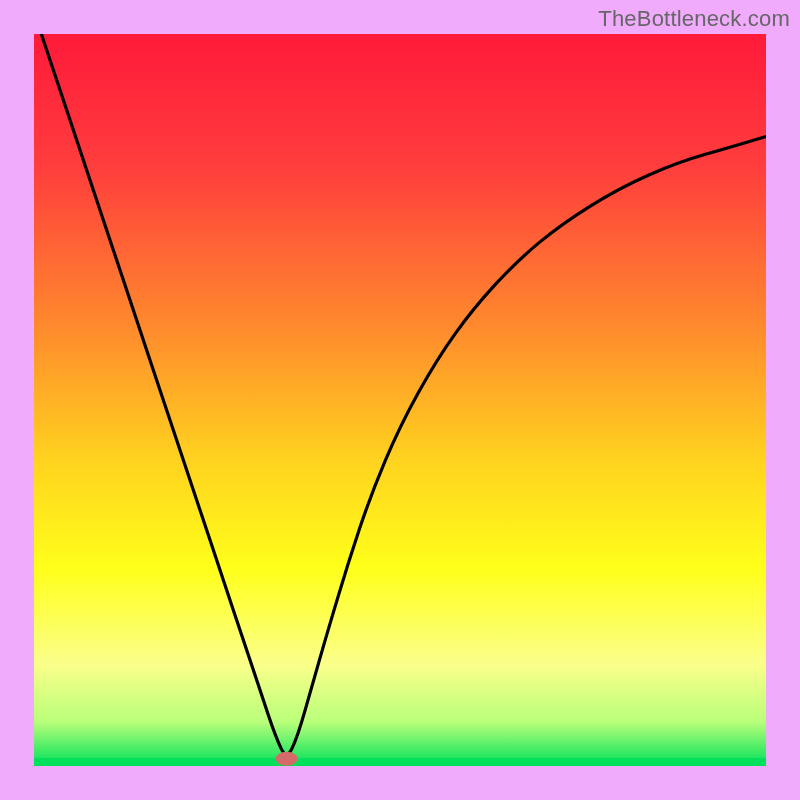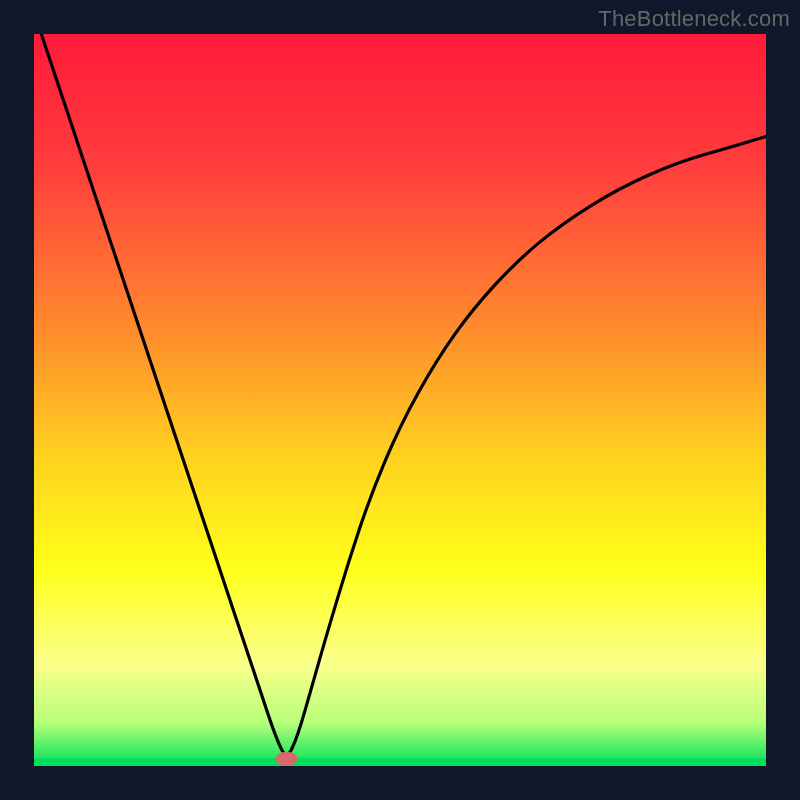--- a/index.html
+++ b/index.html
@@ -8,21 +8,21 @@
     width: 800px;
     height: 800px;
     background: #000;
     overflow: hidden;
     font-family: Arial, Helvetica, sans-serif;
   }
   .frame {
     position: absolute;
     left: 0; top: 0;
     width: 800px; height: 800px;
-    background: #0f172a;
+    background: #f0abfc;
   }
   .plot-area {
     position: absolute;
     left: 34px;
     top: 34px;
     width: 732px;
     height: 732px;
     overflow: hidden;
   }
   .watermark {

